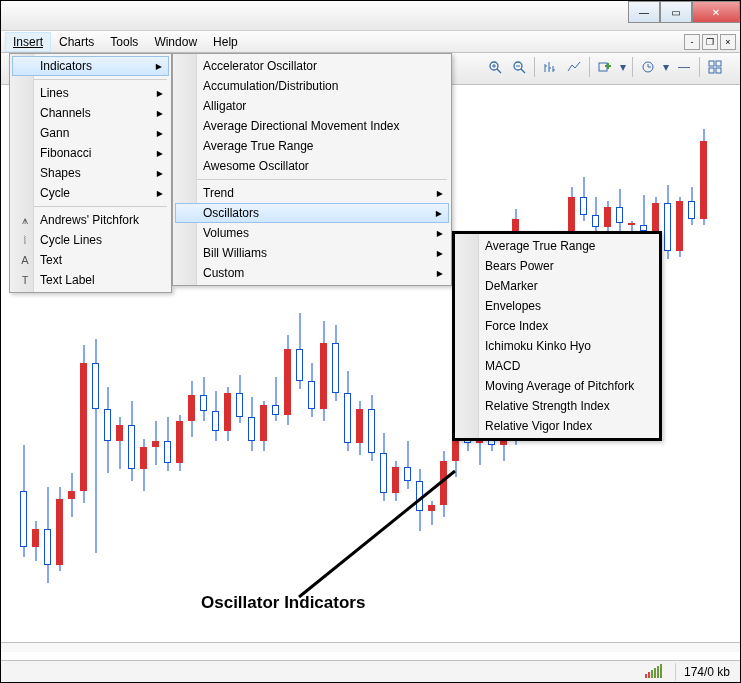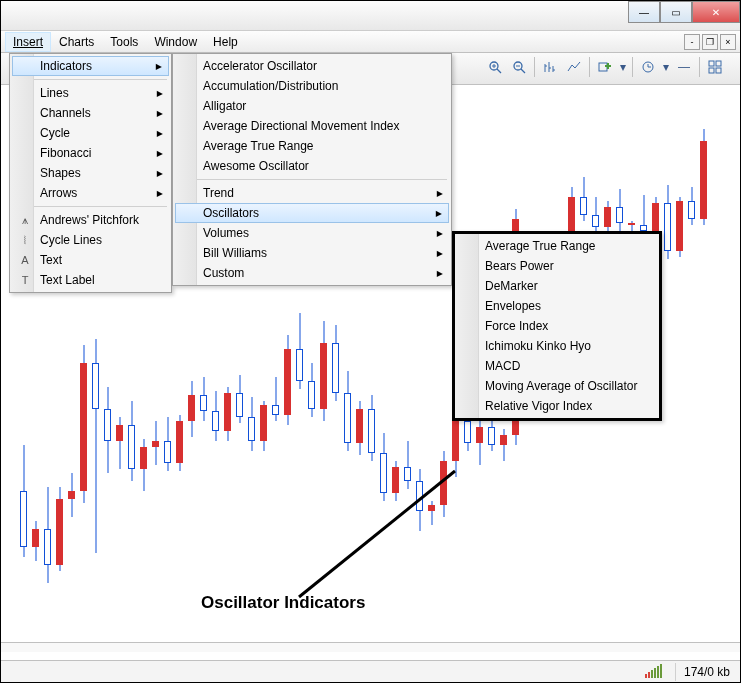--- a/index.html
+++ b/index.html
@@ -377,33 +377,33 @@
       <div class="menu-sep"></div>
       <div class="menu-item">
         <span>Lines</span>
         <span class="arrow">▶</span>
       </div>
       <div class="menu-item">
         <span>Channels</span>
         <span class="arrow">▶</span>
       </div>
       <div class="menu-item">
+        <span>Gann</span>
+        <span class="arrow">▶</span>
+      </div>
+      <div class="menu-item">
+        <span>Fibonacci</span>
+        <span class="arrow">▶</span>
+      </div>
+      <div class="menu-item">
+        <span>Shapes</span>
+        <span class="arrow">▶</span>
+      </div>
+      <div class="menu-item">
         <span>Cycle</span>
-        <span class="arrow">▶</span>
-      </div>
-      <div class="menu-item">
-        <span>Fibonacci</span>
-        <span class="arrow">▶</span>
-      </div>
-      <div class="menu-item">
-        <span>Shapes</span>
-        <span class="arrow">▶</span>
-      </div>
-      <div class="menu-item">
-        <span>Arrows</span>
         <span class="arrow">▶</span>
       </div>
       <div class="menu-sep"></div>
       <div class="menu-item">
         <span class="licon">⩚</span>
         <span>Andrews' Pitchfork</span>
       </div>
       <div class="menu-item">
         <span class="licon">⦚</span>
         <span>Cycle Lines</span>
@@ -455,21 +455,22 @@
 <div class="menu submenu3">
   <div class="strip"></div>
   <div class="menu-col" id="m3">
       <div class="menu-item">Average True Range</div>
       <div class="menu-item">Bears Power</div>
       <div class="menu-item">DeMarker</div>
       <div class="menu-item">Envelopes</div>
       <div class="menu-item">Force Index</div>
       <div class="menu-item">Ichimoku Kinko Hyo</div>
       <div class="menu-item">MACD</div>
-      <div class="menu-item">Moving Average of Oscillator</div>
+      <div class="menu-item">Moving Average of Pitchfork</div>
+      <div class="menu-item">Relative Strength Index</div>
       <div class="menu-item">Relative Vigor Index</div>
     </div>
 </div>
 
 <svg class="anno-line" style="left:0;top:0;" width="741" height="683">
   <line x1="298" y1="596" x2="454" y2="470" stroke="#000" stroke-width="3"></line>
 </svg>
 <div class="annotation">Oscillator Indicators</div>
 
 <div class="statusbar">

